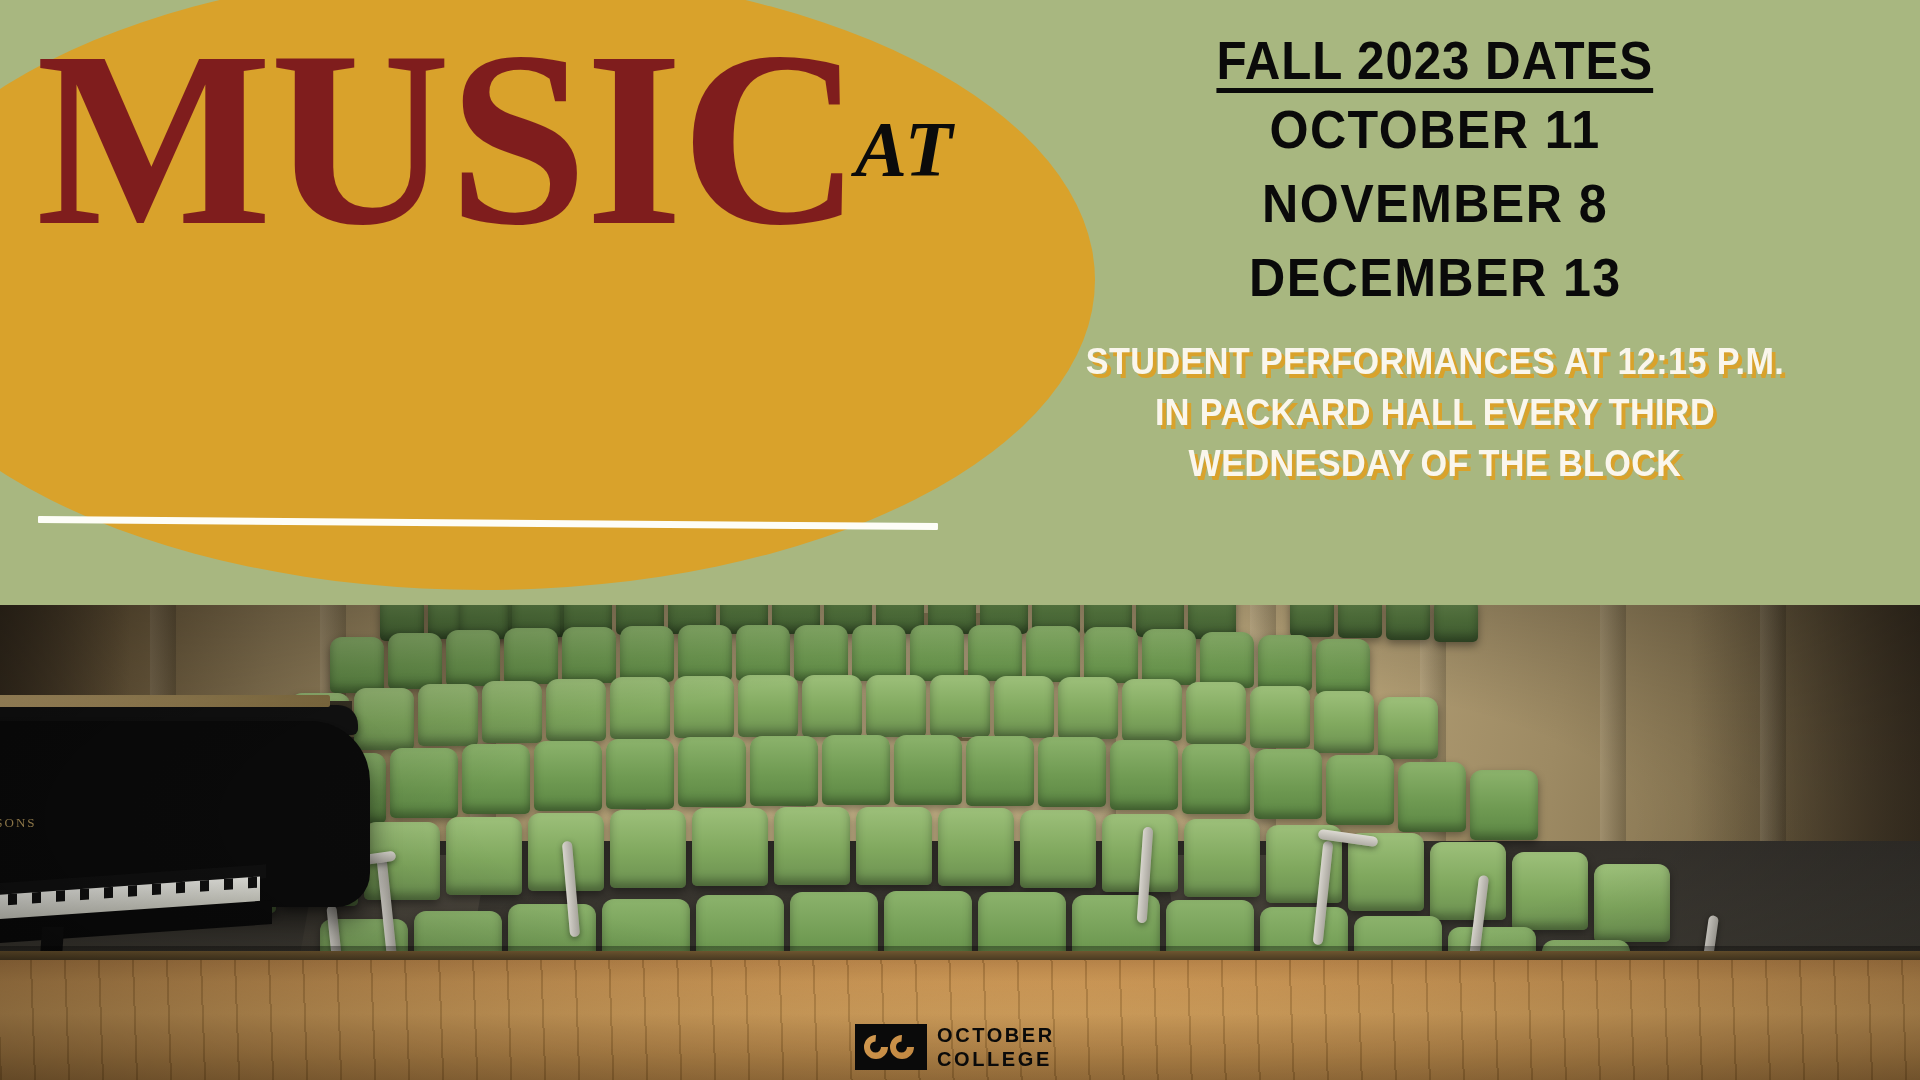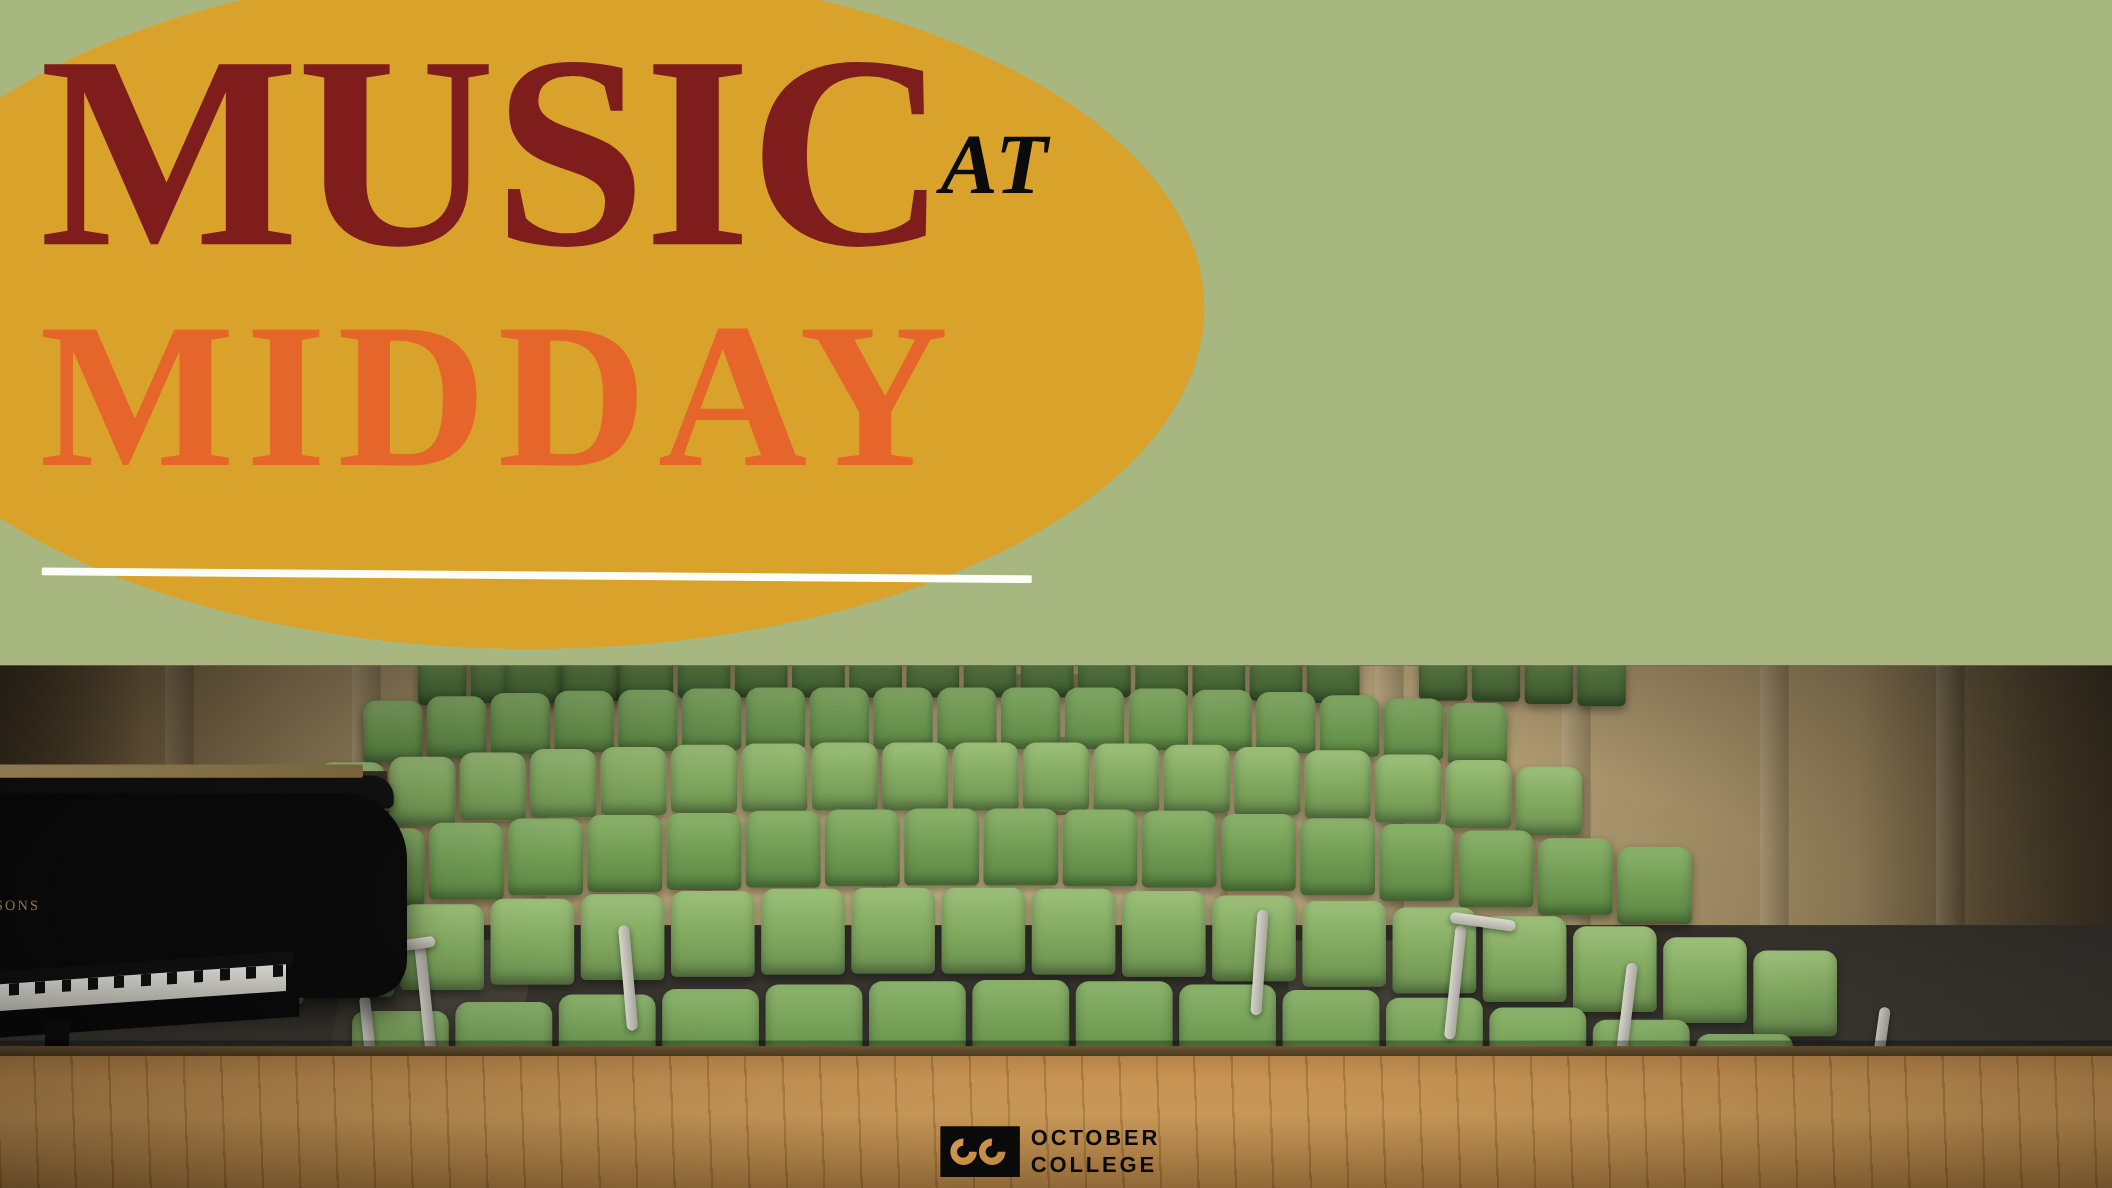--- a/index.html
+++ b/index.html
@@ -147,24 +147,30 @@
 
 <div id="poster">
 
   <div class="band">
 
     <div class="ellipse"></div>
 
     <div class="titlewrap">
       <div class="t-music">MUSIC</div>
       <div class="t-at">AT</div>
-      <div class="t-midday">MIDDAY</div>
       <div class="rule"></div>
     </div>
 
+    <div class="info">
+      <div class="datehead">FALL 2023 DATES</div>
+      <div class="dateline">OCTOBER 11</div>
+      <div class="dateline">NOVEMBER 8</div>
+      <div class="dateline">DECEMBER 13</div>
+      <div class="blurb">STUDENT PERFORMANCES AT 12:15 P.M. IN PACKARD HALL EVERY THIRD WEDNESDAY OF THE BLOCK</div>
+    </div>
   </div>
 
   <div class="photo">
 
     <div class="wall"></div>
     <div class="wall-dark-l"></div>
     <div class="wall-dark-r"></div>
 
     <div class="curtain" style="left:150px;"></div>
     <div class="curtain" style="left:320px;"></div>

